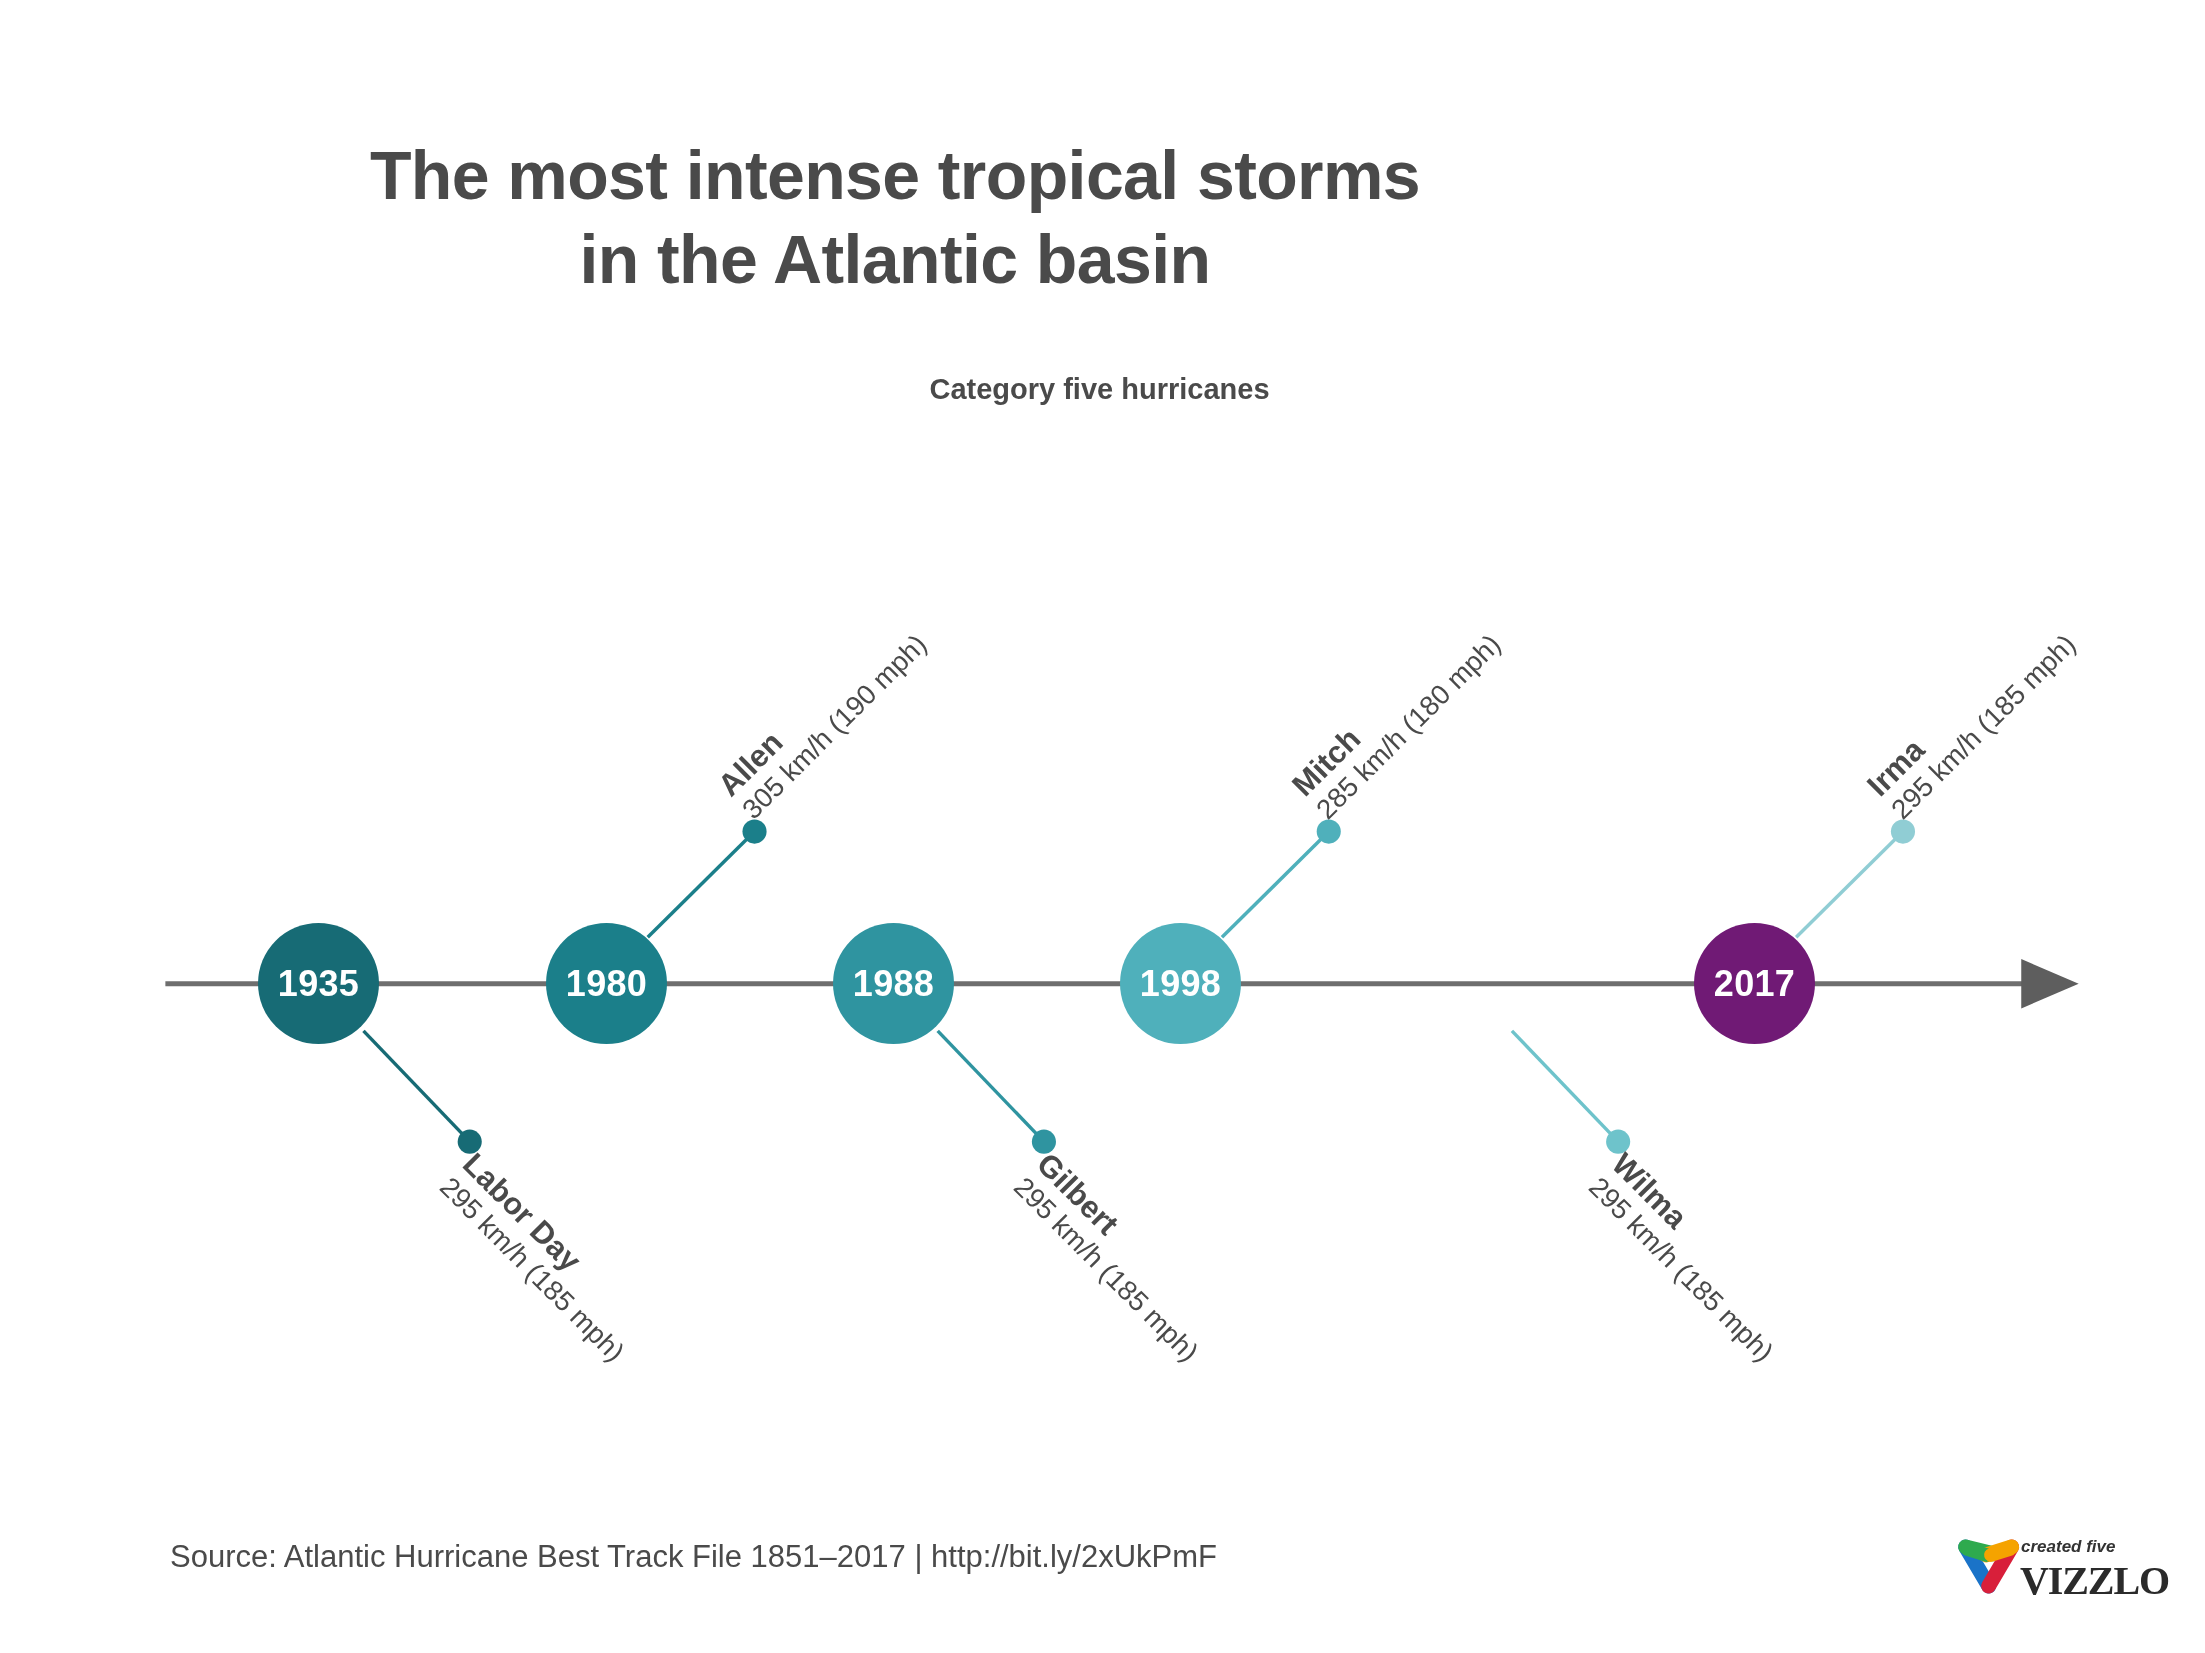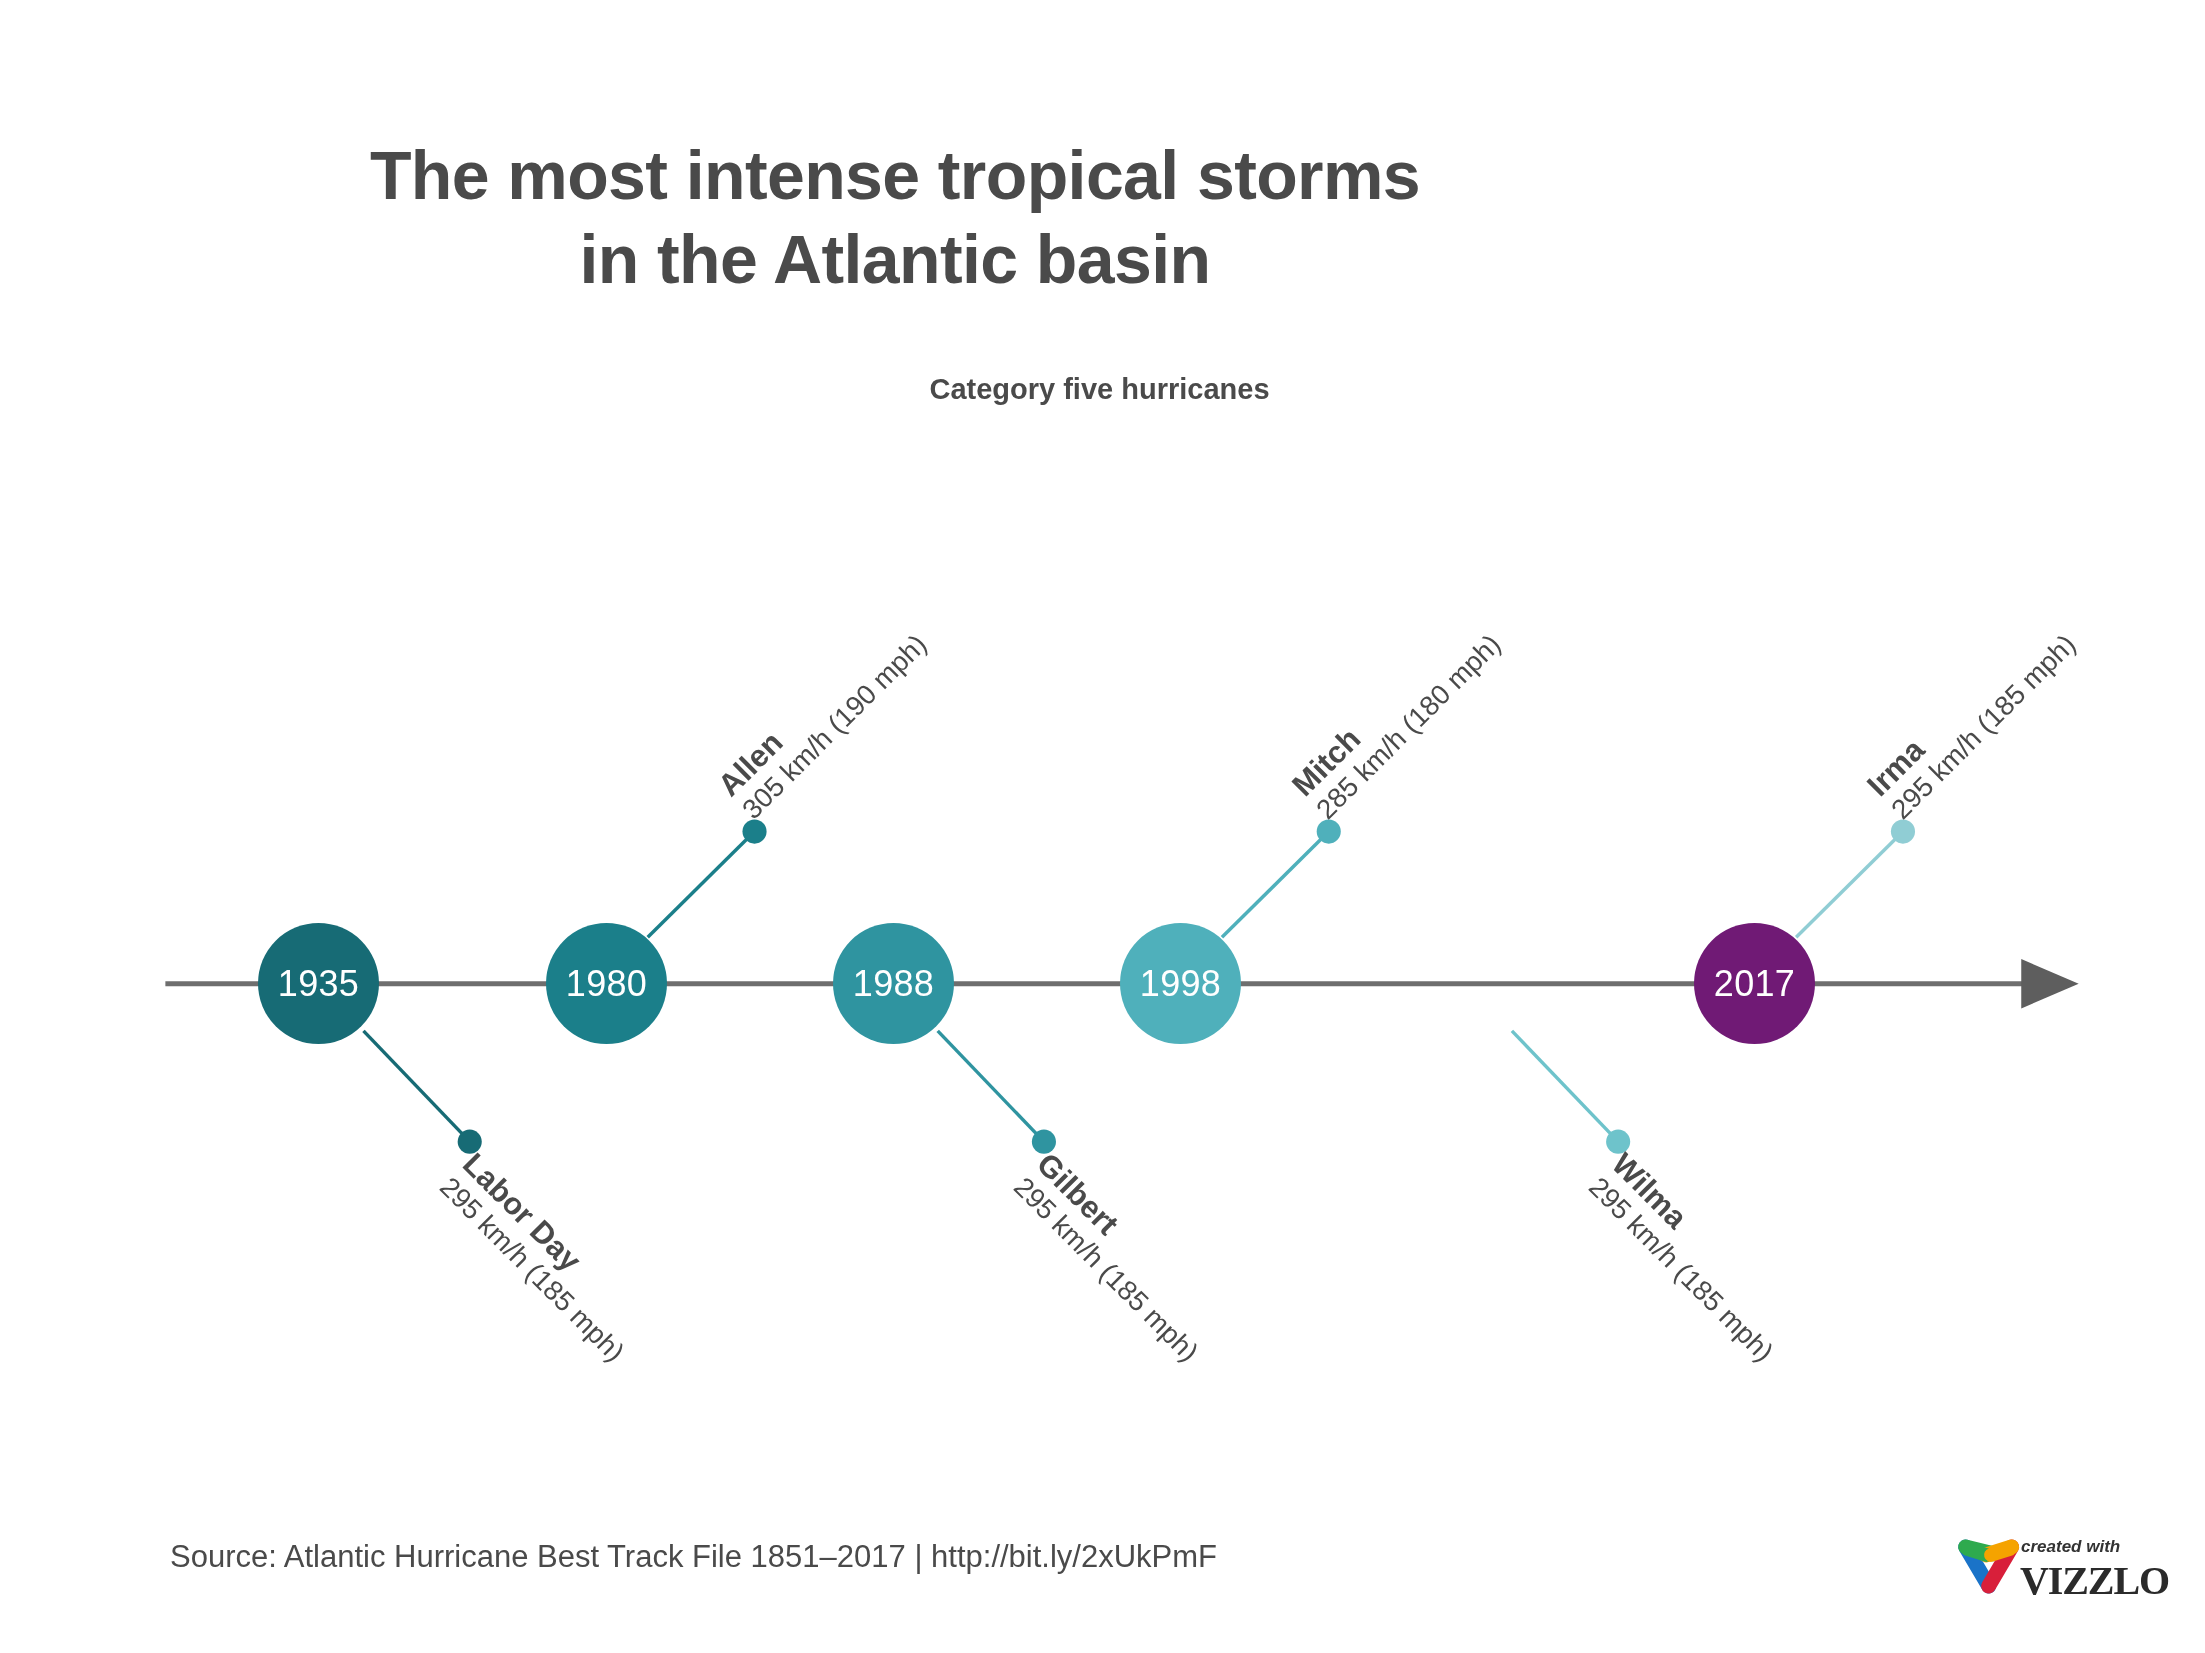--- a/index.html
+++ b/index.html
@@ -57,21 +57,21 @@
   .milestone {
     position: absolute;
     width: 121px;
     height: 121px;
     border-radius: 50%;
     display: flex;
     align-items: center;
     justify-content: center;
     color: #ffffff;
     font-size: 36px;
-    font-weight: normal;
+    font-weight: bold;
     letter-spacing: 0.3px;
   }
 
   
   .callout {
     position: absolute;
     white-space: nowrap;
     color: #4a4a4a;
     line-height: 1.12;
   }
@@ -219,17 +219,17 @@
       <path d="M22 24 L70 36" stroke="#2eaa4e"></path>
       <path d="M102 24 L62 92" stroke="#d81f3a"></path>
       <path d="M102 24 L58 38" stroke="#f5a300"></path>
       <path d="M24 26 L60 90" stroke="#2eaa4e" stroke-width="22" opacity="0.0"></path>
     </g>
     <g stroke-linecap="round" fill="none" stroke-width="24">
       <path d="M26 28 L58 38" stroke="#2eaa4e"></path>
       <path d="M98 28 L66 38" stroke="#f5a300"></path>
     </g>
   </svg>
-  <div id="vizzlo-created">created with</div>
+  <div id="vizzlo-created">created five</div>
   <div id="vizzlo-word">VIZZLO</div>
 
 </div>
 
 
 </body></html>

